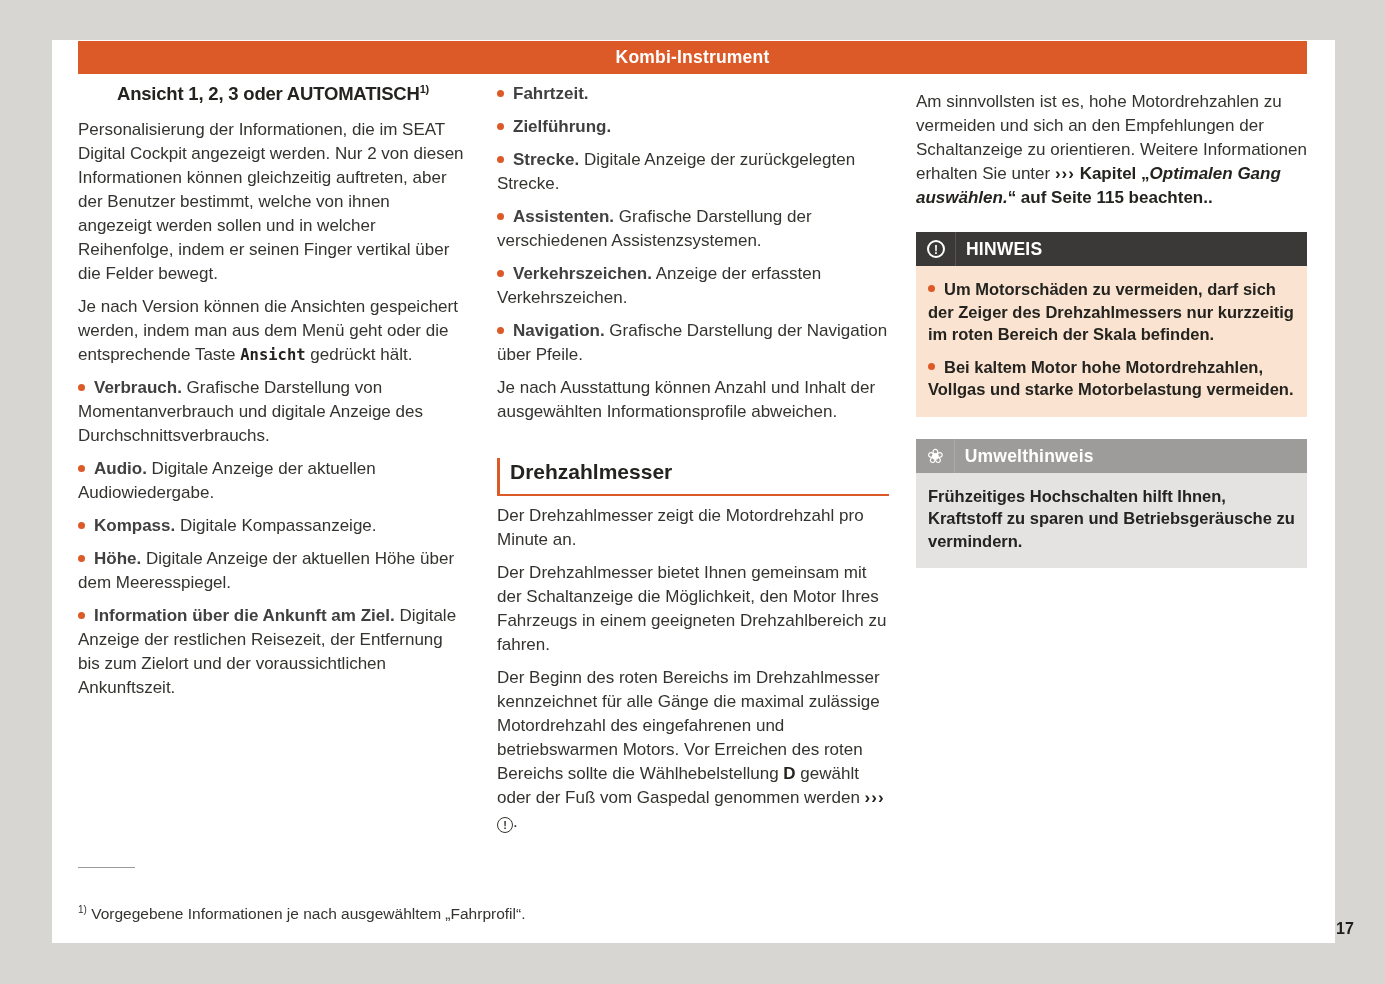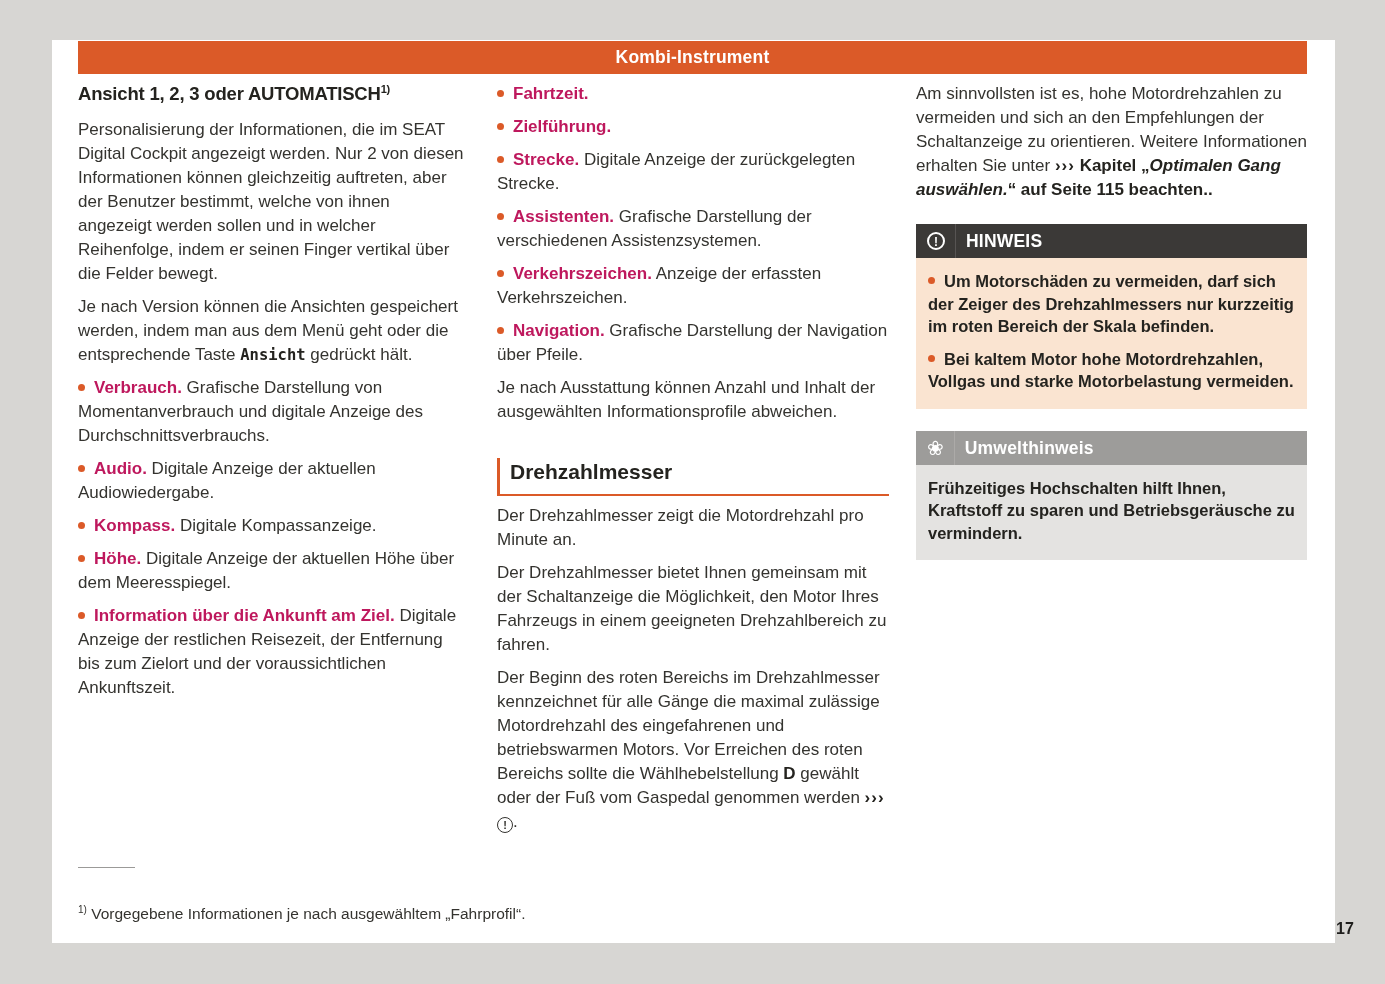--- a/index.html
+++ b/index.html
@@ -15,28 +15,28 @@
   .banner {
     position:absolute; left:78px; top:25px; width:1229px; height:33px; z-index:3;
     background:var(--accent-orange,#db5a28);
     display:flex; align-items:center; justify-content:center;margin-top:16px;
   }
   .banner-title { color:#fff; font-weight:700; font-size:17.5px; letter-spacing:0.2px; }
 
   .col { position:absolute; top:82px; z-index:2; font-size:17px; line-height:24px; }
   #col1 { left:78px;  width:390px; }
   #col2 { left:497px; width:392px; }
-  #col3 { left:916px; width:391px; }
+  #col3 { left:916px; width:391px;margin-top:8px; }
 
-  .col-heading { margin:0 0 12px; font-size:18.5px; line-height:24px; font-weight:700; color:#24231f; letter-spacing:-0.2px; }
+  .col-heading { margin:0 0 12px; font-size:18.5px; line-height:24px; font-weight:700; color:#24231f; letter-spacing:-0.2px;text-align:center; }
   .col-heading sup { font-size:11px; line-height:0; }
   .para { margin:0 0 9px; }
   .bullet { margin:0 0 9px; }
   .dot { display:inline-block; width:7px; height:7px; border-radius:50%; background:var(--accent-orange,#db5a28); margin-right:9px; vertical-align:2px; }
-  .term { font-weight:700; color:#be185d; }
+  .term { font-weight:700; color:#404040; }
   .mono-key { font-family:"DejaVu Sans Mono","Liberation Mono",monospace; font-weight:700; font-size:15.5px; color:#24231f; }
   .bold { font-weight:700; color:#24231f; }
   .bold-italic { font-weight:700; font-style:italic; color:#24231f; }
   .arrows { font-weight:700; color:#24231f; letter-spacing:1px; }
 
   .section-heading {
     margin:34px 0 8px; padding:1px 0 10px 10px;
     border-left:3px solid var(--accent-orange,#db5a28);
     border-bottom:2px solid var(--accent-orange,#db5a28);
     font-size:21px; line-height:25px; font-weight:700; color:#24231f;

